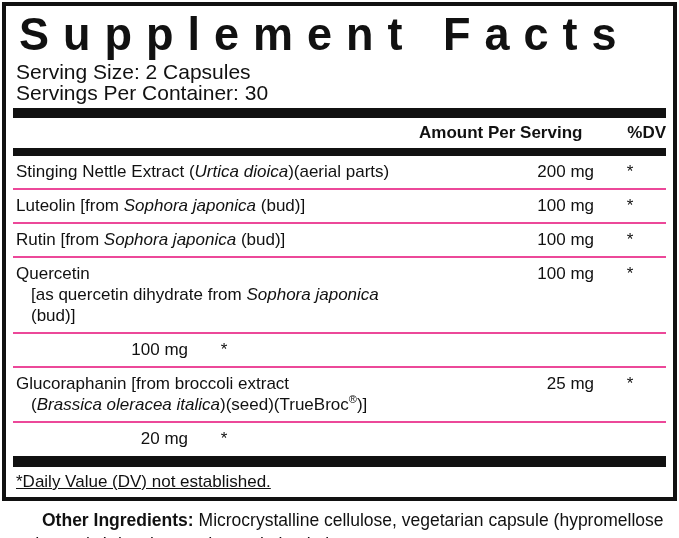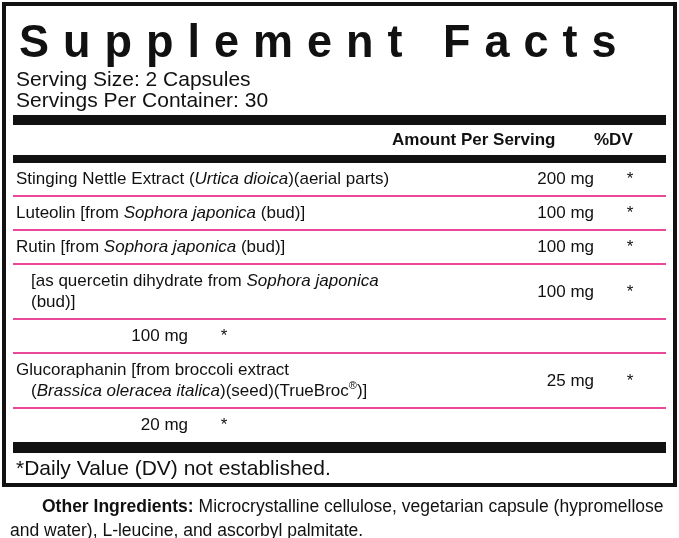--- a/index.html
+++ b/index.html
@@ -15,21 +15,21 @@
   .page {
     width: 679px;
     height: 538px;
     box-sizing: border-box;
     padding: 2px;
     overflow: hidden;
   }
   .panel {
     box-sizing: border-box;
     border: 4px solid #111111;
-    padding: 7px 7px 0 7px;
+    padding: 0 7px 0 7px;
     background: #ffffff;
   }
   .title {
     margin: 0;
     padding: 2px 0 0 6px;
     font-size: 45px;
     line-height: 50px;
     font-weight: bold;
     letter-spacing: 14px;
     white-space: nowrap;
@@ -51,39 +51,40 @@
   .bar-bottom{ height: 11px; margin-top: 1px; }
   .head-row {
     display: flex;
     align-items: center;
     height: 30px;
     font-weight: bold;
     font-size: 17px;
   }
   .h-name { flex: 1; }
   .h-amount { width: 175px; text-align: left; }
-  .h-dv { width: 72px; text-align: left; margin-left: 27px; }
+  .h-dv { width: 72px; text-align: right; }
   .row {
     display: flex;
-    align-items: center;
+    align-items: flex-start;
     padding: 5px 0 6px 0;
     font-size: 17px;
     line-height: 21px;
   }
   .row + .row { border-top: 2px solid #ec4899; }
   .cell-name { flex: 1; padding-left: 3px; }
   .cell-amount { width: 175px; text-align: right; }
   .cell-dv { width: 72px; text-align: center; }
   .line.indent { padding-left: 15px; }
   .it { font-style: italic; }
   sup { font-size: 11px; line-height: 0; }
   .footnote {
-    font-size: 21px;
+    font-size: 17px;
     line-height: 21px;
     padding: 4px 0 5px 3px;
+    text-decoration: underline;
   }
   .other {
     margin: 7px 6px 0 8px;
     font-size: 17.5px;
     line-height: 24px;
   }
   .other b { font-weight: bold; margin-left: 32px; }
 </style>
 </head>
 <body>
@@ -117,20 +118,21 @@
         </div>
         <div class="row">
           <div class="cell-name">
             <div class="line"><span>Rutin [from </span><span class="it">Sophora japonica</span><span> (bud)]</span></div>
           </div>
           <div class="cell-amount">100 mg</div>
           <div class="cell-dv">*</div>
         </div>
         <div class="row">
           <div class="cell-name">
+            <div class="line"><span>Quercetin</span></div>
             <div class="line indent"><span>[as quercetin dihydrate from </span><span class="it">Sophora japonica</span><span> (bud)]</span></div>
           </div>
           <div class="cell-amount">100 mg</div>
           <div class="cell-dv">*</div>
         </div>
         <div class="row">
           <div class="cell-amount">100 mg</div>
           <div class="cell-dv">*</div>
         </div>
         <div class="row">

